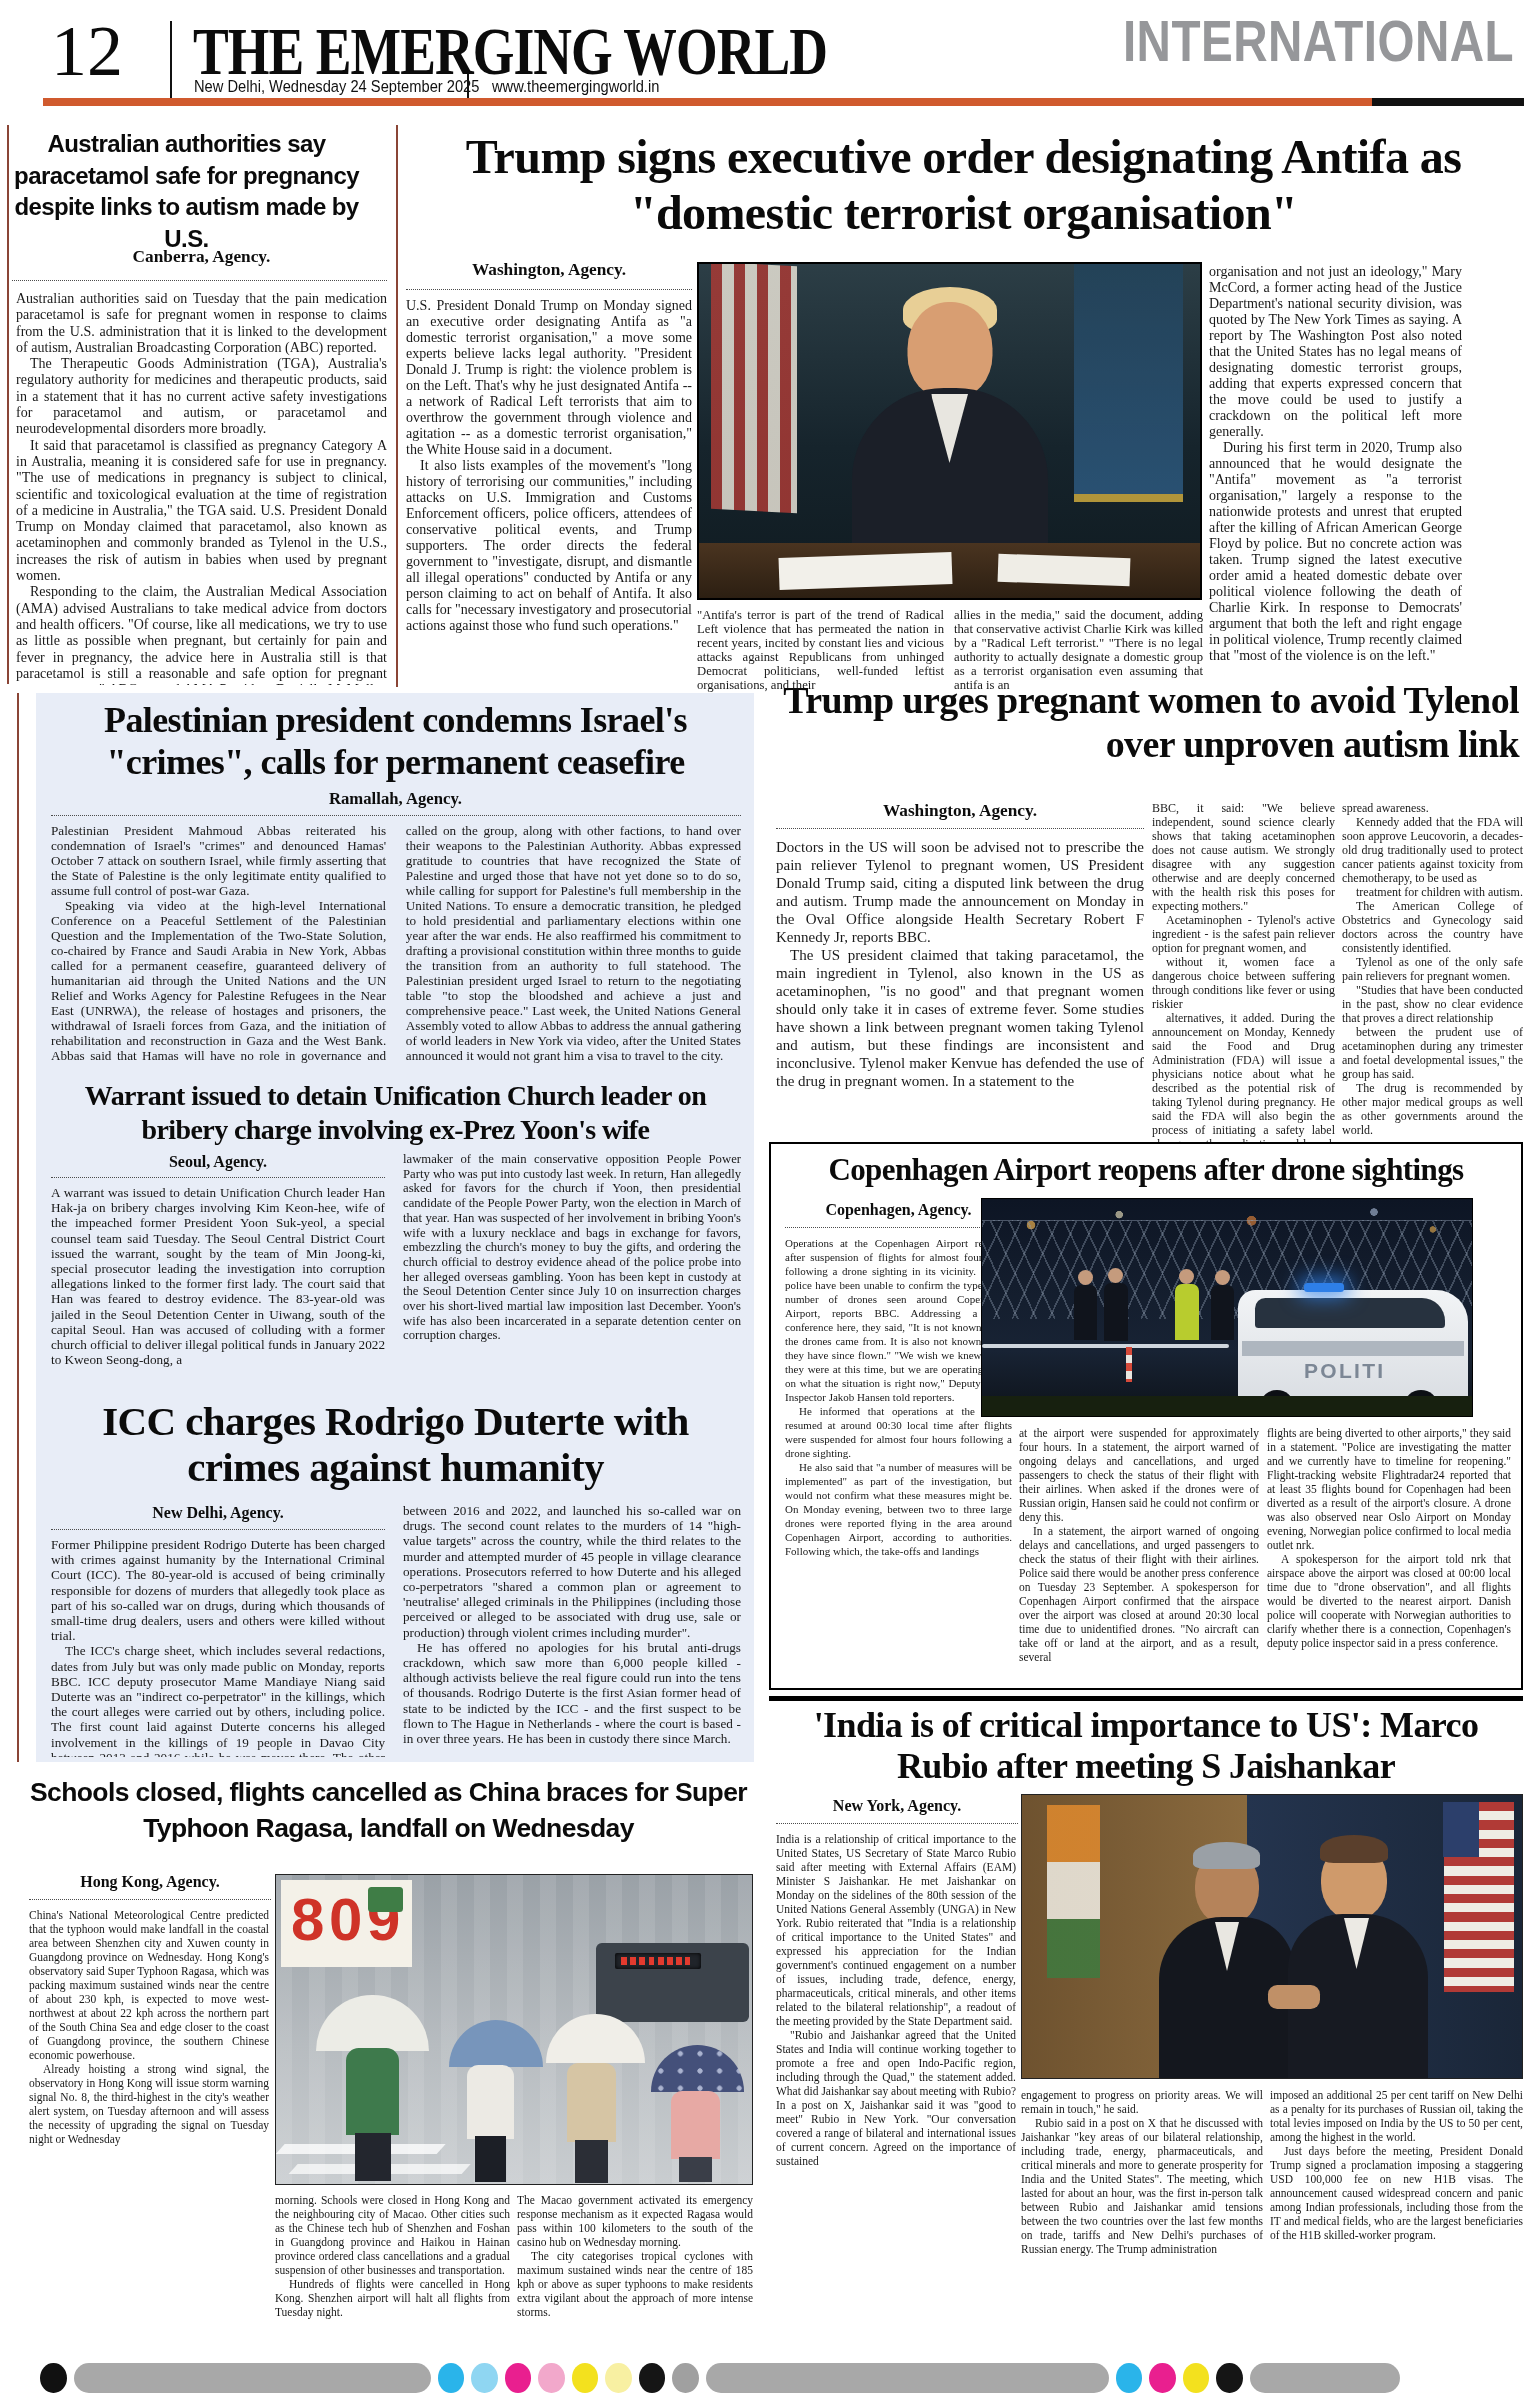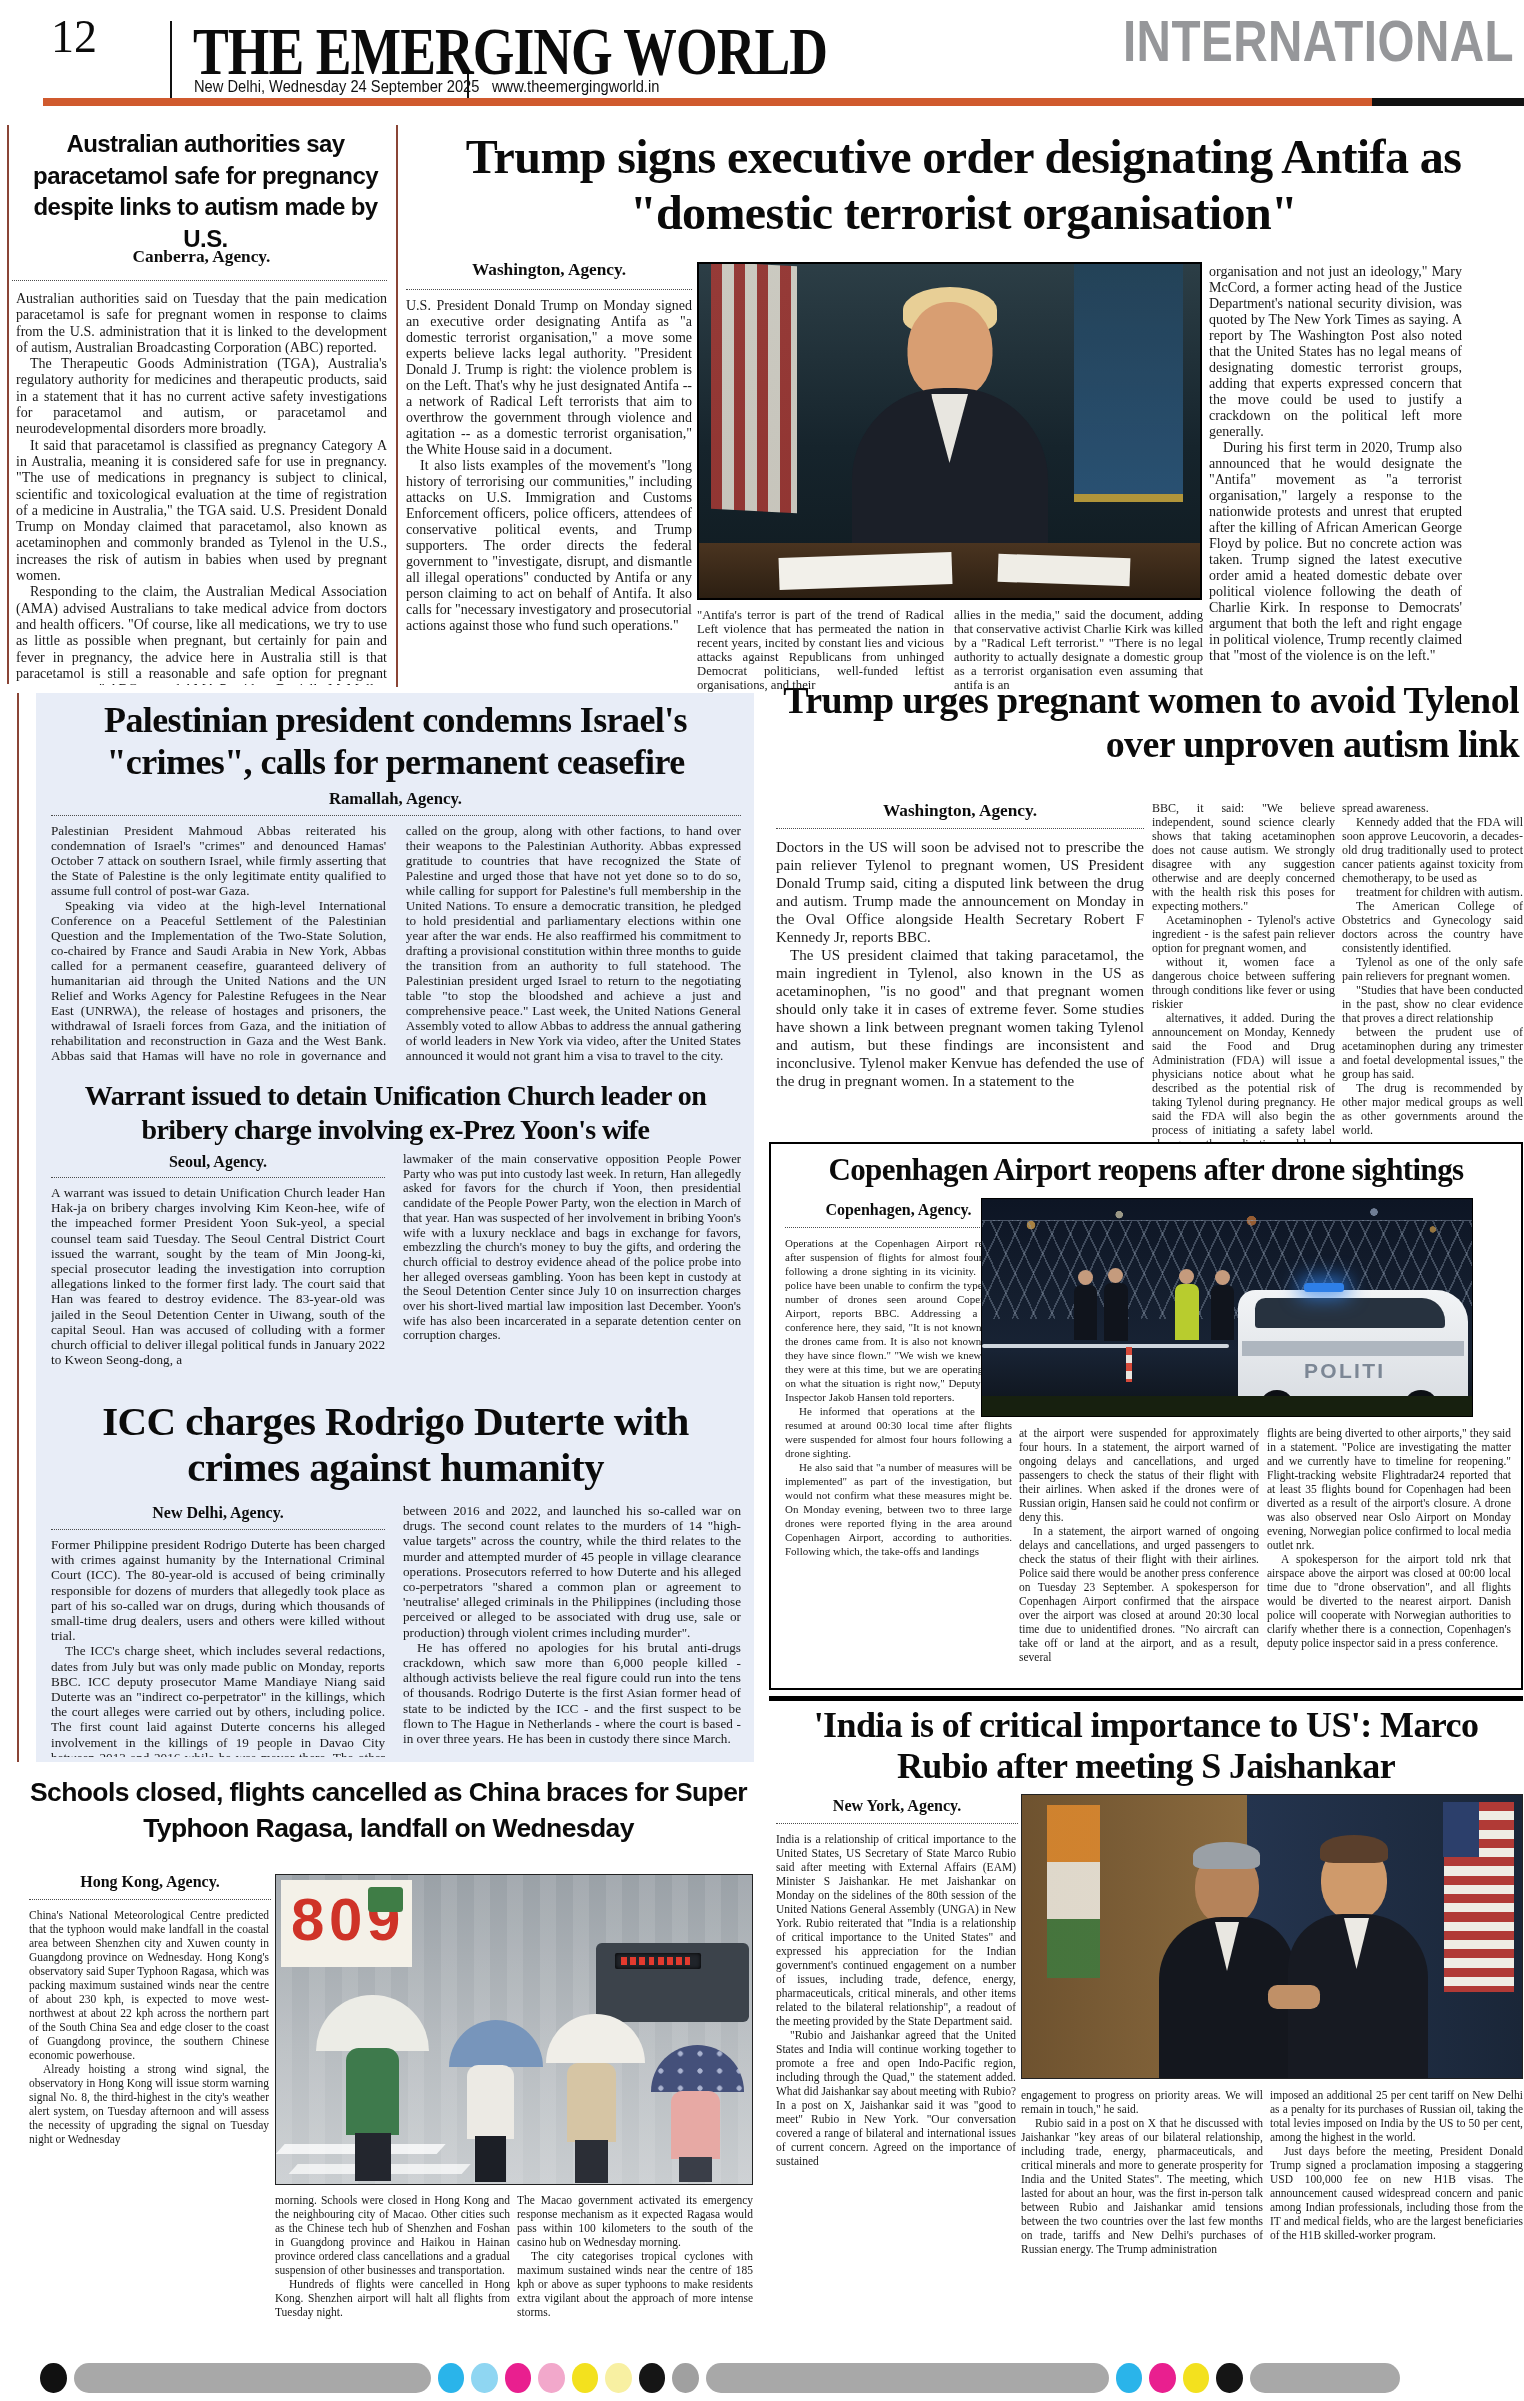--- a/index.html
+++ b/index.html
@@ -19,40 +19,40 @@
   .photo *{position:absolute;}
   .f-dot{display:inline-block;width:26.5px;height:30px;border-radius:50%;flex:0 0 auto;}
   .f-bar{display:inline-block;height:30px;border-radius:15px;flex:0 0 auto;}
   #color-bar{display:flex;gap:7px;align-items:center;}
   .officer .head{position:absolute;top:-15px;left:4px;width:15px;height:15px;border-radius:50%;background:#c59b7d;}
   .officer{border-radius:7px 7px 0 0;background:#10141c;}
 </style>
 </head>
 <body>
 
-<div class="abs" style="left:51px;top:10.4px;font-size:46px;font-family:'Liberation Serif',serif;color:#0b0b0b;">12</div>
+<div class="abs" style="left:51px;top:10.4px;font-size:72px;font-family:'Liberation Serif',serif;color:#0b0b0b;">12</div>
 <div class="abs" style="left:170px;top:21px;width:1.7px;height:78px;background:#111;"></div>
 <div class="abs" style="left:193px;top:12.7px;white-space:nowrap;">
   <span style="display:inline-block;transform:scaleX(.8);transform-origin:left top;font-family:'Liberation Serif',serif;font-weight:bold;font-size:67px;letter-spacing:-1.2px;color:#0b0b0b;">THE EMERGING WORLD</span>
 </div>
 <div class="abs" style="left:194px;top:77px;white-space:nowrap;">
   <span style="display:inline-block;transform:scaleX(.88);transform-origin:left top;font-family:'Liberation Sans',sans-serif;font-size:16.7px;color:#111;">New Delhi, Wednesday 24 September 2025</span>
 </div>
 <div class="abs" style="left:467px;top:74px;width:1.7px;height:26.5px;background:#111;"></div>
 <div class="abs" style="left:492px;top:77px;white-space:nowrap;">
   <span style="display:inline-block;transform:scaleX(.88);transform-origin:left top;font-family:'Liberation Sans',sans-serif;font-size:16.7px;color:#111;">www.theemergingworld.in</span>
 </div>
 <div class="abs" style="right:10.4px;top:7px;white-space:nowrap;">
   <span style="display:inline-block;transform:scaleX(.82);transform-origin:right top;font-family:'Liberation Sans',sans-serif;font-weight:bold;font-size:58px;color:#96979a;letter-spacing:0.6px;">INTERNATIONAL</span>
 </div>
 <div class="abs" style="left:43px;top:98px;width:1329px;height:8px;background:#d05a2e;"></div>
 <div class="abs" style="left:1372px;top:98px;width:152px;height:8px;background:#111;"></div>
 
 <div class="abs vrule" style="left:7px;top:125px;height:559px;"></div>
-<div class="abs hl-sans" style="left:20px;top:128px;width:371px;font-size:24px;line-height:1.32;text-align:center;">Australian authorities say paracetamol safe for pregnancy despite links to autism made by U.S.</div>
+<div class="abs hl-sans" style="left:1px;top:128px;width:371px;font-size:24px;line-height:1.32;text-align:center;">Australian authorities say paracetamol safe for pregnancy despite links to autism made by U.S.</div>
 <div class="abs byline" style="left:16px;top:247px;width:371px;font-size:17.3px;">Canberra, Agency.</div>
 <div class="abs dotted" style="left:11.5px;top:280px;width:375px;"></div>
 <div class="abs body" style="left:16px;top:291px;width:371px;height:394px;font-size:14px;line-height:16.3px;">
     <p class="para">Australian authorities said on Tuesday that the pain medication paracetamol is safe for pregnant women in response to claims from the U.S. administration that it is linked to the development of autism, Australian Broadcasting Corporation (ABC) reported.</p>
     <p class="para">The Therapeutic Goods Administration (TGA), Australia's regulatory authority for medicines and therapeutic products, said in a statement that it has no current active safety investigations for paracetamol and autism, or paracetamol and neurodevelopmental disorders more broadly.</p>
     <p class="para">It said that paracetamol is classified as pregnancy Category A in Australia, meaning it is considered safe for use in pregnancy. "The use of medications in pregnancy is subject to clinical, scientific and toxicological evaluation at the time of registration of a medicine in Australia," the TGA said. U.S. President Donald Trump on Monday claimed that paracetamol, also known as acetaminophen and commonly branded as Tylenol in the U.S., increases the risk of autism in babies when used by pregnant women.</p>
     <p class="para">Responding to the claim, the Australian Medical Association (AMA) advised Australians to take medical advice from doctors and health officers. "Of course, like all medications, we try to use as little as possible when pregnant, but certainly for pain and fever in pregnancy, the advice here in Australia still is that paracetamol is still a reasonable and safe option for pregnant women to use," ABC quoted AMA President Danielle McMullen as saying.</p>
   </div>
 
 <div class="abs vrule" style="left:396px;top:125px;height:562px;"></div>

